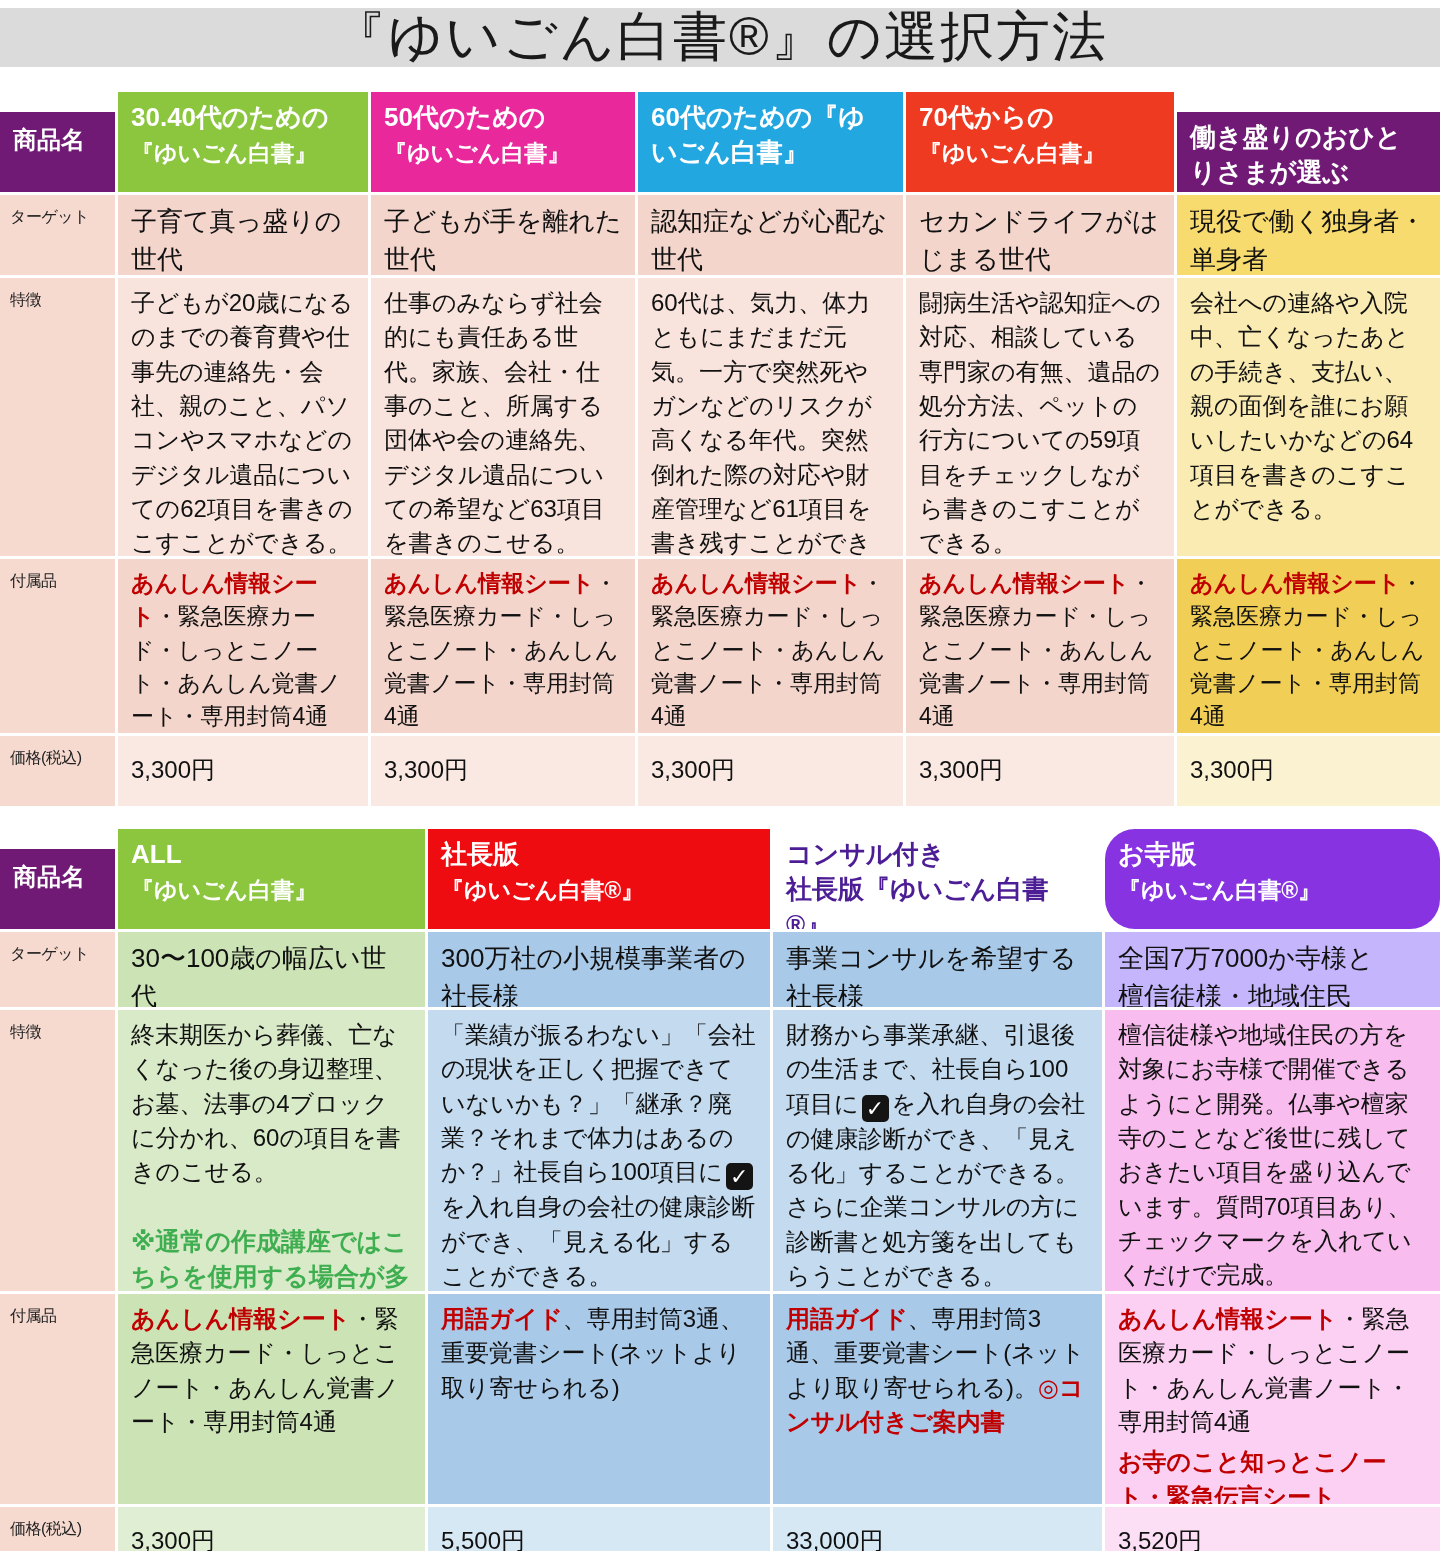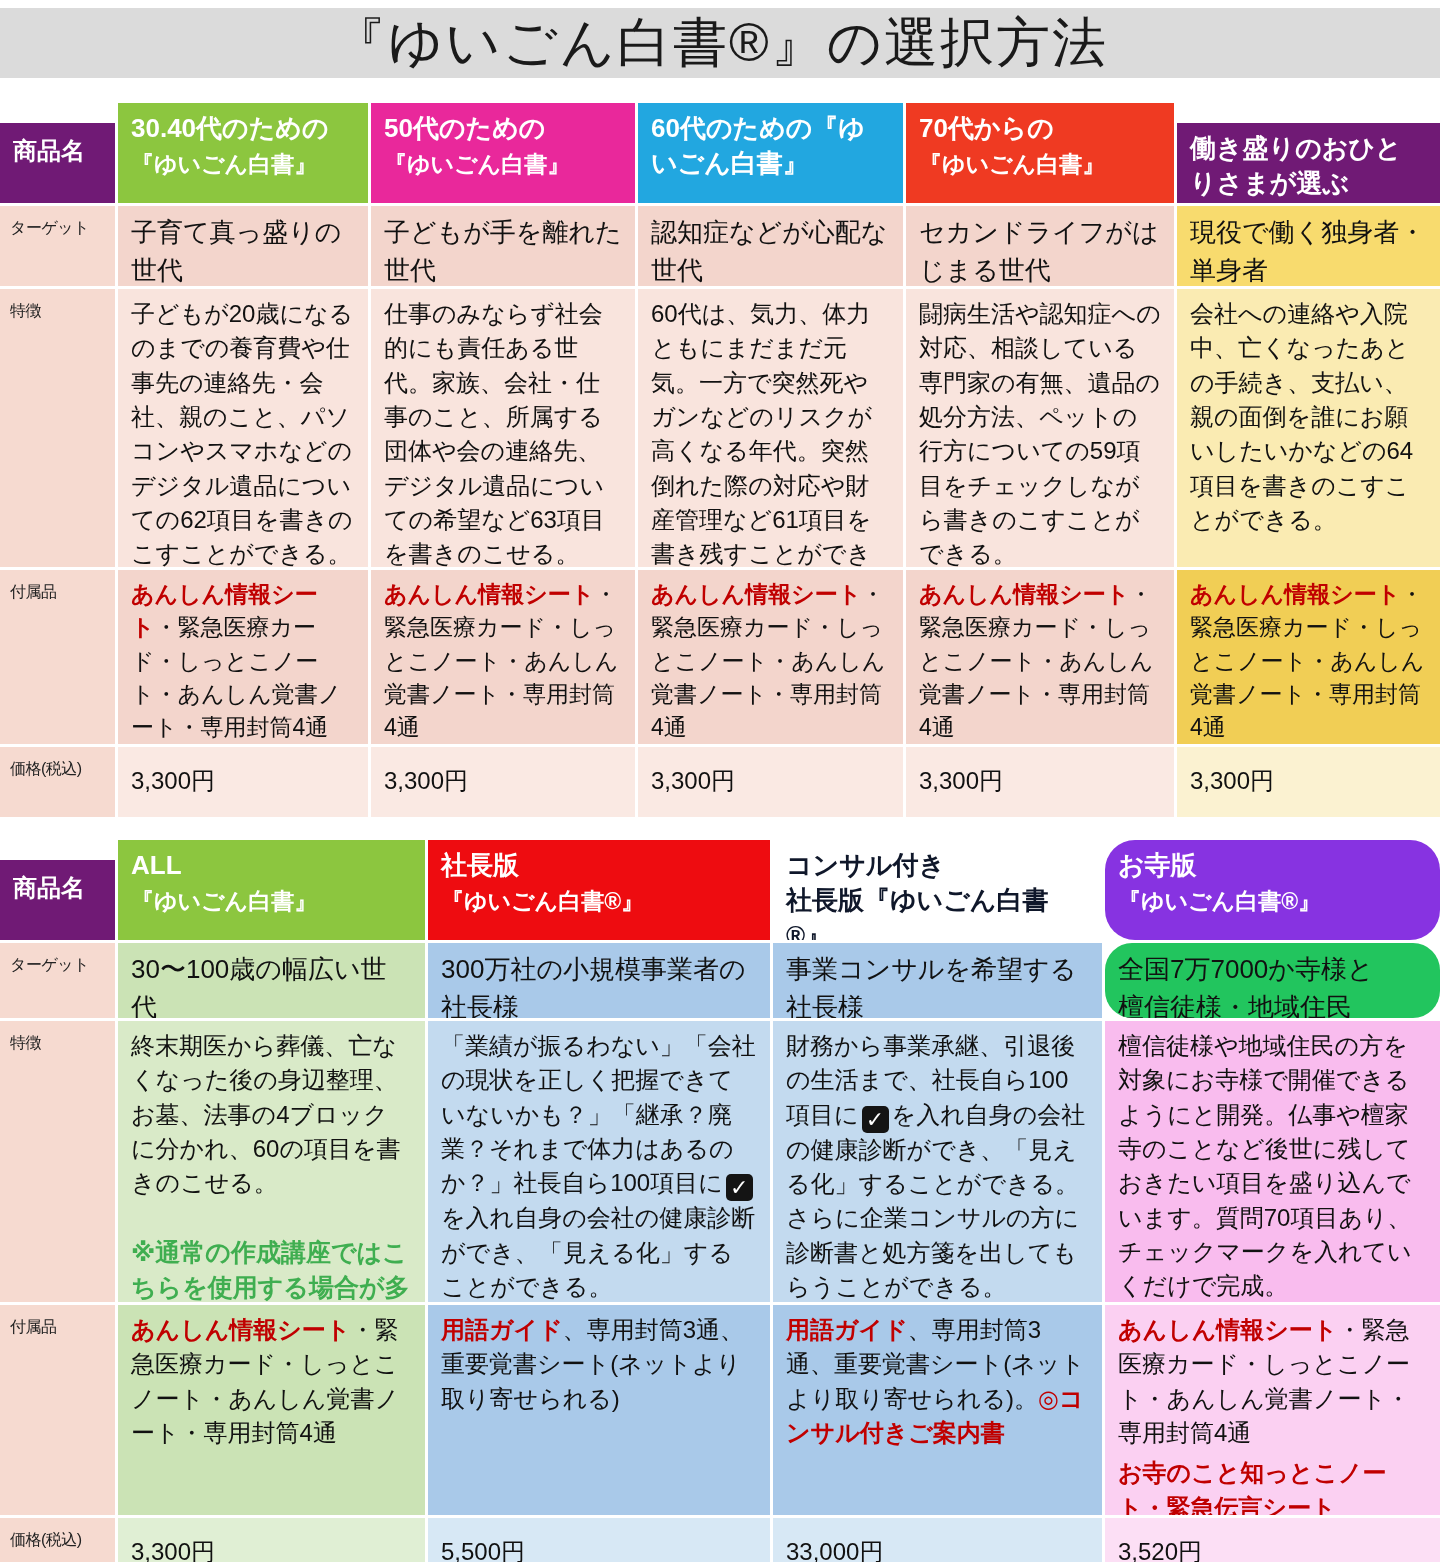--- a/index.html
+++ b/index.html
@@ -1,21 +1,21 @@
 <!DOCTYPE html>
 <html><head>
 <meta charset="utf-8">
 <style>
   html,body{margin:0;padding:0;}
   body{
     width:1440px;height:1562px;overflow:hidden;background:#ffffff;
     font-family:"Liberation Sans","DejaVu Sans",sans-serif;color:#111;
   }
   .title-bar{
-    margin-top:8px;height:70px;background:#dbdbdb;
+    margin-top:8px;height:59px;background:#dbdbdb;
     display:flex;align-items:center;justify-content:center;
   }
   .title-bar h1{
     margin:0;font-size:54px;font-weight:500;color:#1a1a1a;letter-spacing:2px;
     font-family:"Liberation Sans","DejaVu Sans",sans-serif;
   }
   .tbl{display:grid;gap:3px;background:#ffffff;}
   .t1{grid-template-columns:115px 250px 264px 265px 268px 263px;
       grid-template-rows:100px 80px 278px 174px 70px;margin-top:25px;}
   .t2{grid-template-columns:115px 307px 342px 329px 335px;
@@ -24,21 +24,21 @@
   
   .hd{color:#fff;}
   .hd .n1{display:block;font-size:26px;font-weight:bold;line-height:1.35;}
   .hd .n2{display:block;font-size:23px;font-weight:bold;line-height:1.35;margin-top:3px;}
   .h-orange{background:#701a75;margin-top:20px;}
   .h-green{background:#8cc63f;}
   .h-magenta{background:#e9289b;}
   .h-blue{background:#22a7e0;}
   .h-redorange{background:#ef3a22;}
   .h-red{background:#ee0c10;}
-  .h-white{background:#ffffff;color:#0f172a;}
+  .h-white{background:#ffffff;color:#4c1d95;}
   .h-purple{background:#8733e1;border-radius:30px;}
   .corner{font-size:24px;font-weight:bold;padding-top:12px;}
   
   .lbl{background:#f6dad0;font-size:16px;color:#222;padding:12px 8px 0 10px;letter-spacing:-0.5px;}
   
   .p-dark{background:#f3d5cc;}
   .p-light{background:#f9e4dd;}
   .p-pale{background:#fae9e3;}
   .y-target{background:#f8db6e;}
   .y-feat{background:#faebb2;}
@@ -46,21 +46,21 @@
   .y-price{background:#fbf2d1;}
   
   .g-target{background:#cbe3b5;}
   .g-feat{background:#d9eac8;}
   .g-acc{background:#cbe3b5;}
   .g-price{background:#e0efd4;}
   .b-target{background:#a9c9e9;}
   .b-feat{background:#c3daef;}
   .b-acc{background:#a9c9e9;}
   .b-price{background:#d7e8f5;}
-  .pk-target{background:#22c55e;border-radius:27px;}
+  .pk-target{background:#c4b5fd;}
   .pk-feat{background:#f9bcee;}
   .pk-acc{background:#fbd0f2;}
   .pk-price{background:#fcdff5;}
   
   .target-text{font-size:26px;line-height:1.45;}
   .body-text{font-size:24px;line-height:1.43;}
   .acc-text{font-size:23px;line-height:1.45;}
   .price-text{font-size:24px;padding-top:18px;}
   .red{color:#c00000;font-weight:bold;}
   .green-note{display:block;color:#3fae50;font-weight:bold;margin-top:34px;font-size:25px;}

